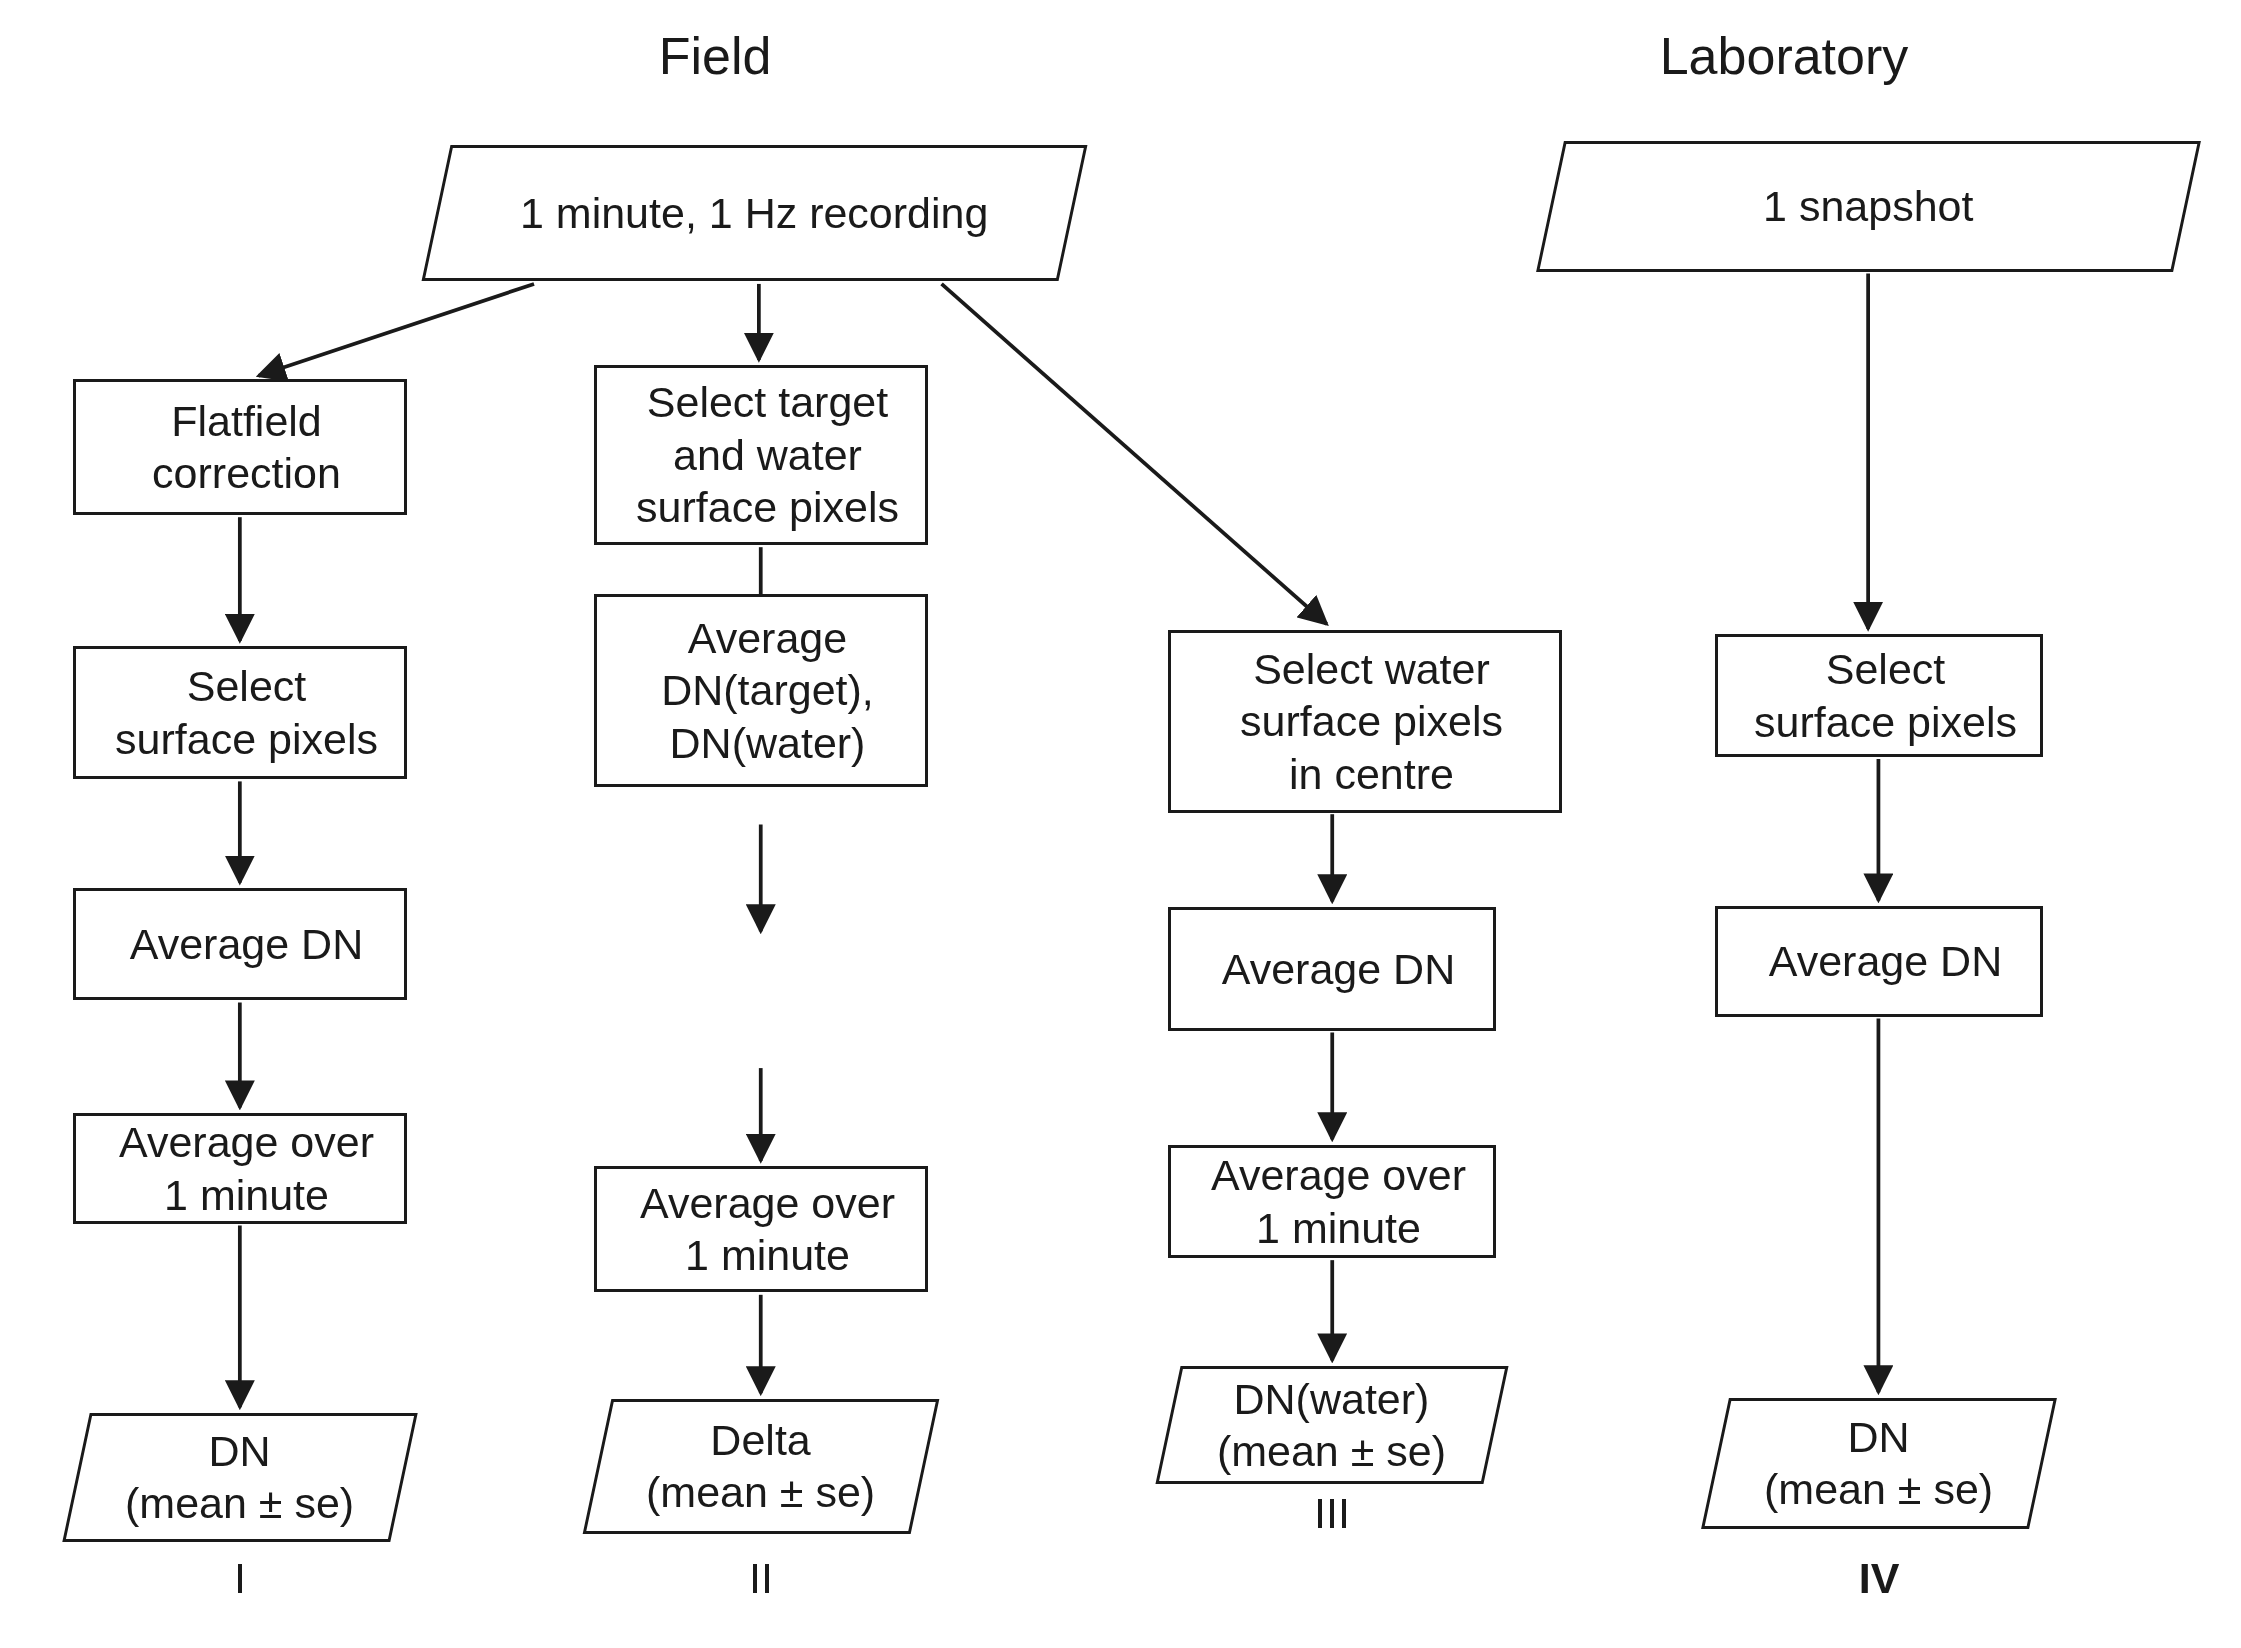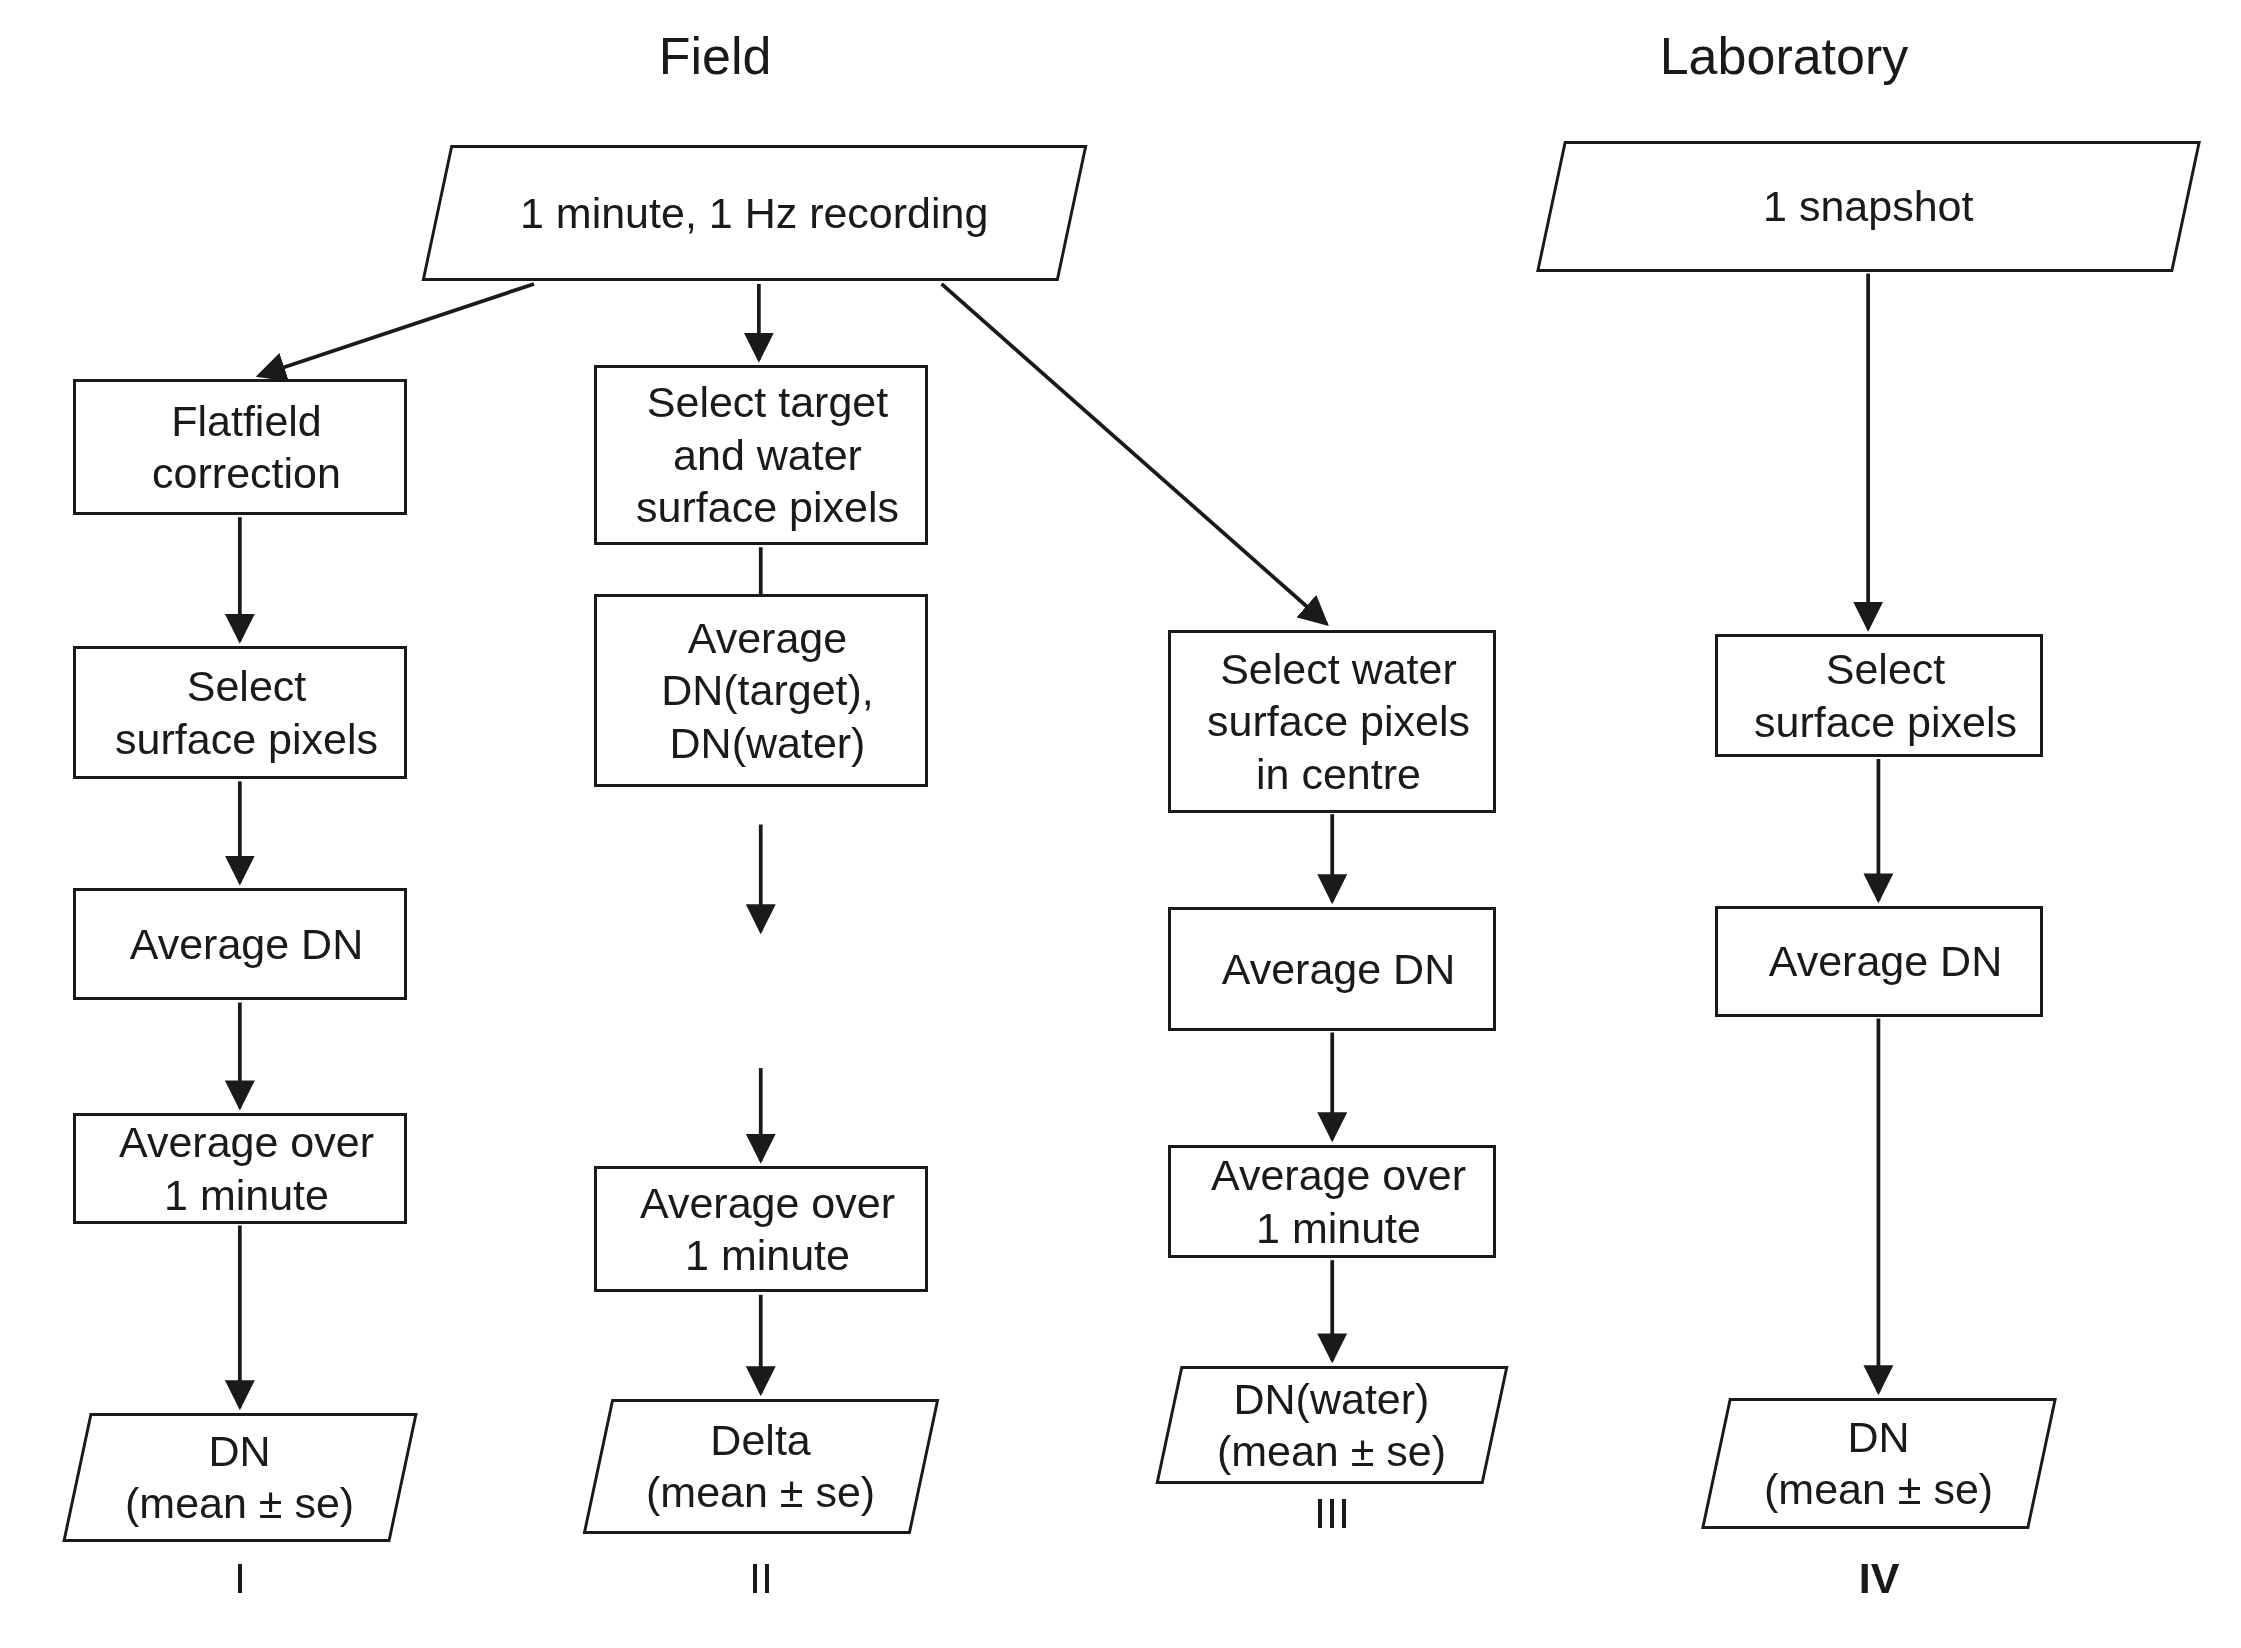--- a/index.html
+++ b/index.html
@@ -125,21 +125,21 @@
 DN(target),
 DN(water)</div>
   <div class="box" style="left:594px; top:1166px; width:334px; height:126px;">Average over
 1 minute</div>
   <div class="para" style="left:597px; top:1399px; width:328px; height:135px;">
     <span class="para-text">Delta
 (mean ± se)</span>
   </div>
   <div class="numeral" style="left:761px; top:1557px;">II</div>
 
-  <div class="box" style="left:1168px; top:630px; width:328px; height:183px;">Select water
+  <div class="box" style="left:1168px; top:630px; width:394px; height:183px;">Select water
 surface pixels
 in centre</div>
   <div class="box" style="left:1168px; top:907px; width:328px; height:124px;">Average DN</div>
   <div class="box" style="left:1168px; top:1145px; width:328px; height:113px;">Average over
 1 minute</div>
   <div class="para" style="left:1168px; top:1366px; width:328px; height:118px;">
     <span class="para-text">DN(water)
 (mean ± se)</span>
   </div>
   <div class="numeral" style="left:1332px; top:1492px;">III</div>

